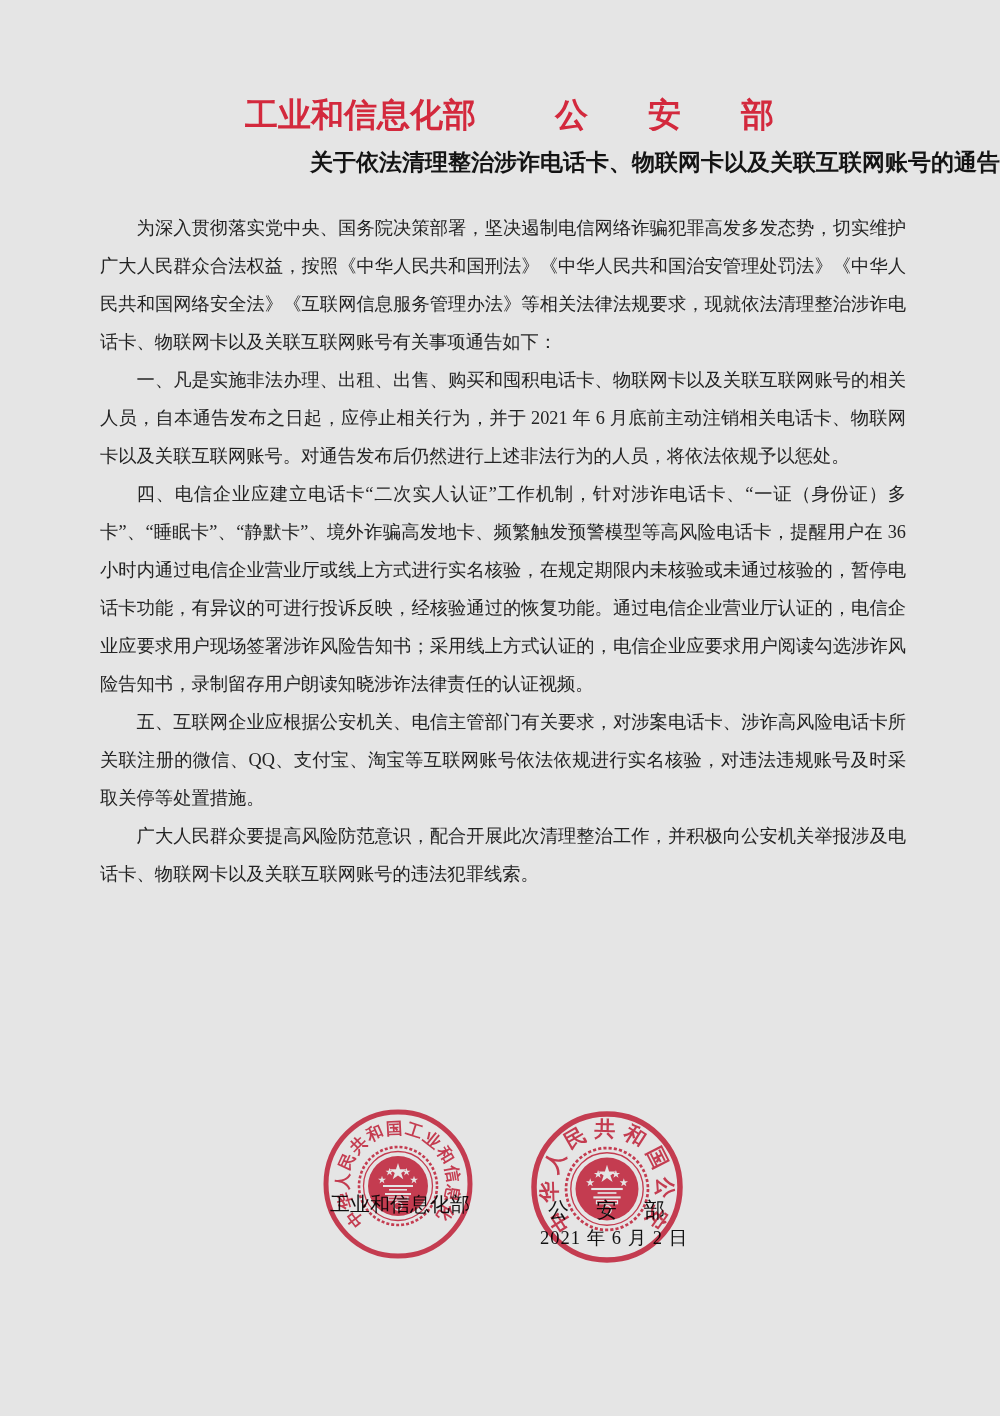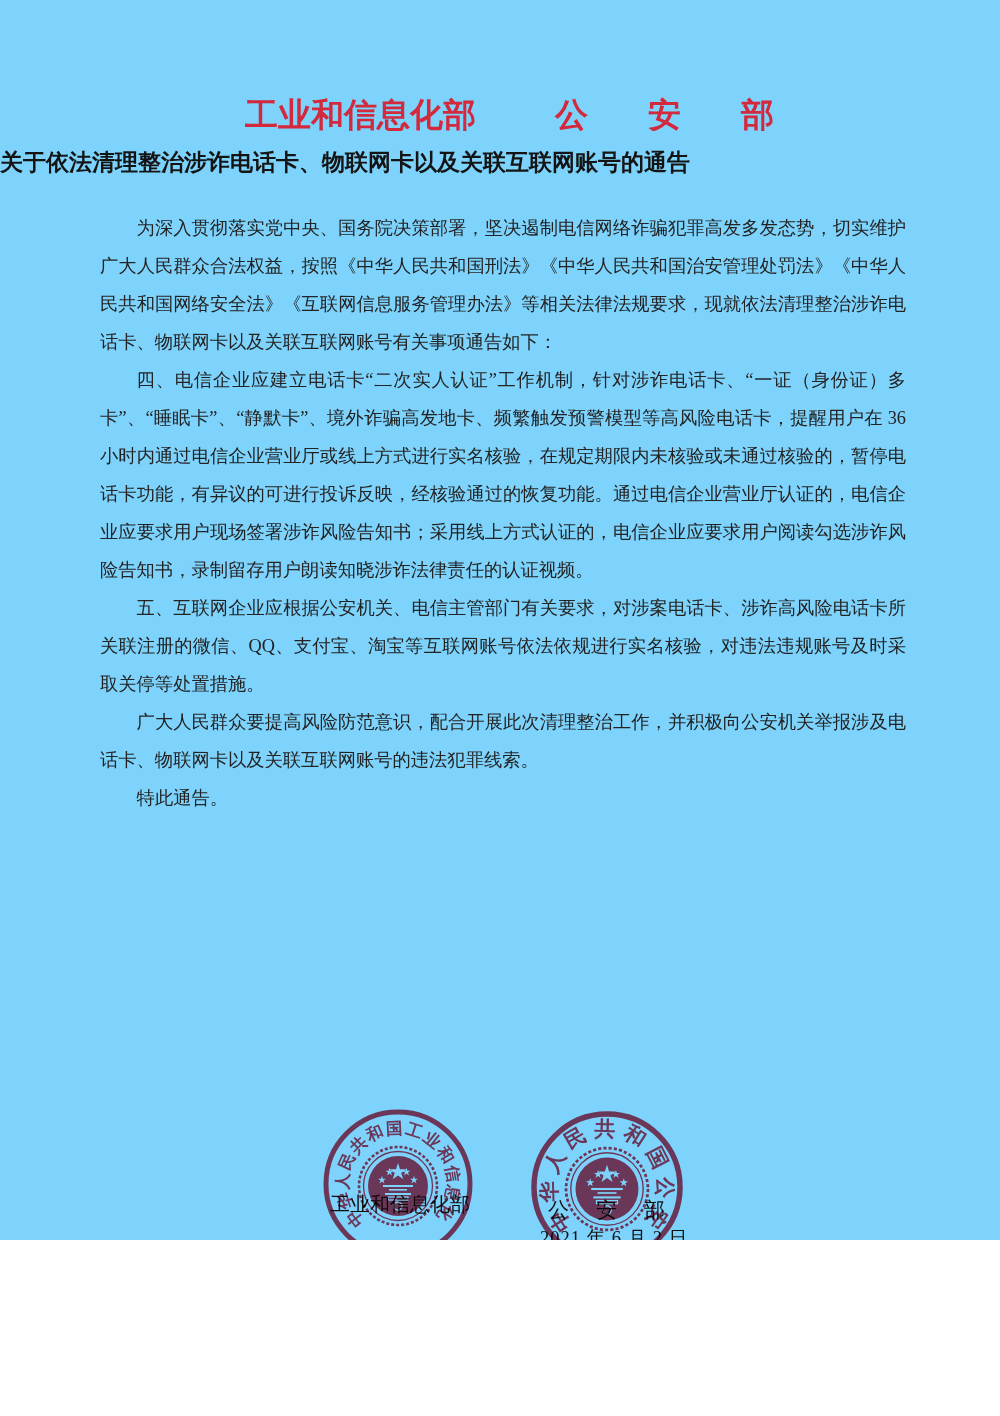--- a/index.html
+++ b/index.html
@@ -1,37 +1,37 @@
 <!DOCTYPE html>
 <html><head>
 <meta charset="utf-8">
 <style>
   html,body{margin:0;padding:0;background:#ffffff;}
   .page{
     position:relative;
-    width:1000px;height:1240px;
+    width:1000px;height:1416px;
     margin:0 auto;
-    background:#7dd3fc;
+    background:#e5e5e5;
     font-family:"Liberation Serif","DejaVu Serif",serif;
     color:#1f1f1f;
     overflow:hidden;
   }
   
   .header-line{
     position:absolute;top:93px;left:0;width:1000px;height:44px;
     line-height:44px;
     font-size:33px;font-weight:bold;color:#d3293d;
     white-space:nowrap;
   }
   .ministry-left{position:absolute;left:245px;top:0;letter-spacing:0px;}
   .ministry-right{position:absolute;left:555px;top:0;letter-spacing:60px;}
   
   .notice-title{
     position:absolute;top:146px;left:0;width:1000px;height:34px;
-    line-height:34px;text-align:left;
+    line-height:34px;text-align:right;
     font-size:23px;font-weight:bold;color:#141414;
   }
   
   .body-text{
     position:absolute;top:209px;left:100px;width:806px;
     font-size:18.3px;line-height:38px;
     text-align:justify;color:#232323;
   }
   .body-text p{margin:0;text-indent:2em;}
   
@@ -60,24 +60,24 @@
 
   <div class="header-line">
     <span class="ministry-left">工业和信息化部</span>
     <span class="ministry-right">公安部</span>
   </div>
 
   <div class="notice-title">关于依法清理整治涉诈电话卡、物联网卡以及关联互联网账号的通告</div>
 
   <div class="body-text">
     <p>为深入贯彻落实党中央、国务院决策部署，坚决遏制电信网络诈骗犯罪高发多发态势，切实维护广大人民群众合法权益，按照《中华人民共和国刑法》《中华人民共和国治安管理处罚法》《中华人民共和国网络安全法》《互联网信息服务管理办法》等相关法律法规要求，现就依法清理整治涉诈电话卡、物联网卡以及关联互联网账号有关事项通告如下：</p>
+    <p>一、凡是实施非法办理、出租、出售、购买和囤积电话卡、物联网卡以及关联互联网账号的相关人员，自本通告发布之日起，应停止相关行为，并于 2021 年 6 月底前主动注销相关电话卡、物联网卡以及关联互联网账号。对通告发布后仍然进行上述非法行为的人员，将依法依规予以惩处。</p>
     <p>四、电信企业应建立电话卡“二次实人认证”工作机制，针对涉诈电话卡、“一证（身份证）多卡”、“睡眠卡”、“静默卡”、境外诈骗高发地卡、频繁触发预警模型等高风险电话卡，提醒用户在 36 小时内通过电信企业营业厅或线上方式进行实名核验，在规定期限内未核验或未通过核验的，暂停电话卡功能，有异议的可进行投诉反映，经核验通过的恢复功能。通过电信企业营业厅认证的，电信企业应要求用户现场签署涉诈风险告知书；采用线上方式认证的，电信企业应要求用户阅读勾选涉诈风险告知书，录制留存用户朗读知晓涉诈法律责任的认证视频。</p>
     <p>五、互联网企业应根据公安机关、电信主管部门有关要求，对涉案电话卡、涉诈高风险电话卡所关联注册的微信、QQ、支付宝、淘宝等互联网账号依法依规进行实名核验，对违法违规账号及时采取关停等处置措施。</p>
     <p>广大人民群众要提高风险防范意识，配合开展此次清理整治工作，并积极向公安机关举报涉及电话卡、物联网卡以及关联互联网账号的违法犯罪线索。</p>
-    <p>特此通告。</p>
   </div>
 
   <div class="printed-name-left">工业和信息化部</div>
   <div class="printed-name-right">公安部</div>
   <div class="issue-date">2021 年 6 月 2 日</div>
 
   <svg width="0" height="0" style="position:absolute">
     <defs>
       <polygon id="star5" points="0,-10 2.23,-3.07 9.51,-3.09 3.61,1.17 5.88,8.09 0,3.8 -5.88,8.09 -3.61,1.17 -9.51,-3.09 -2.23,-3.07"></polygon>
       <g id="emblem">

